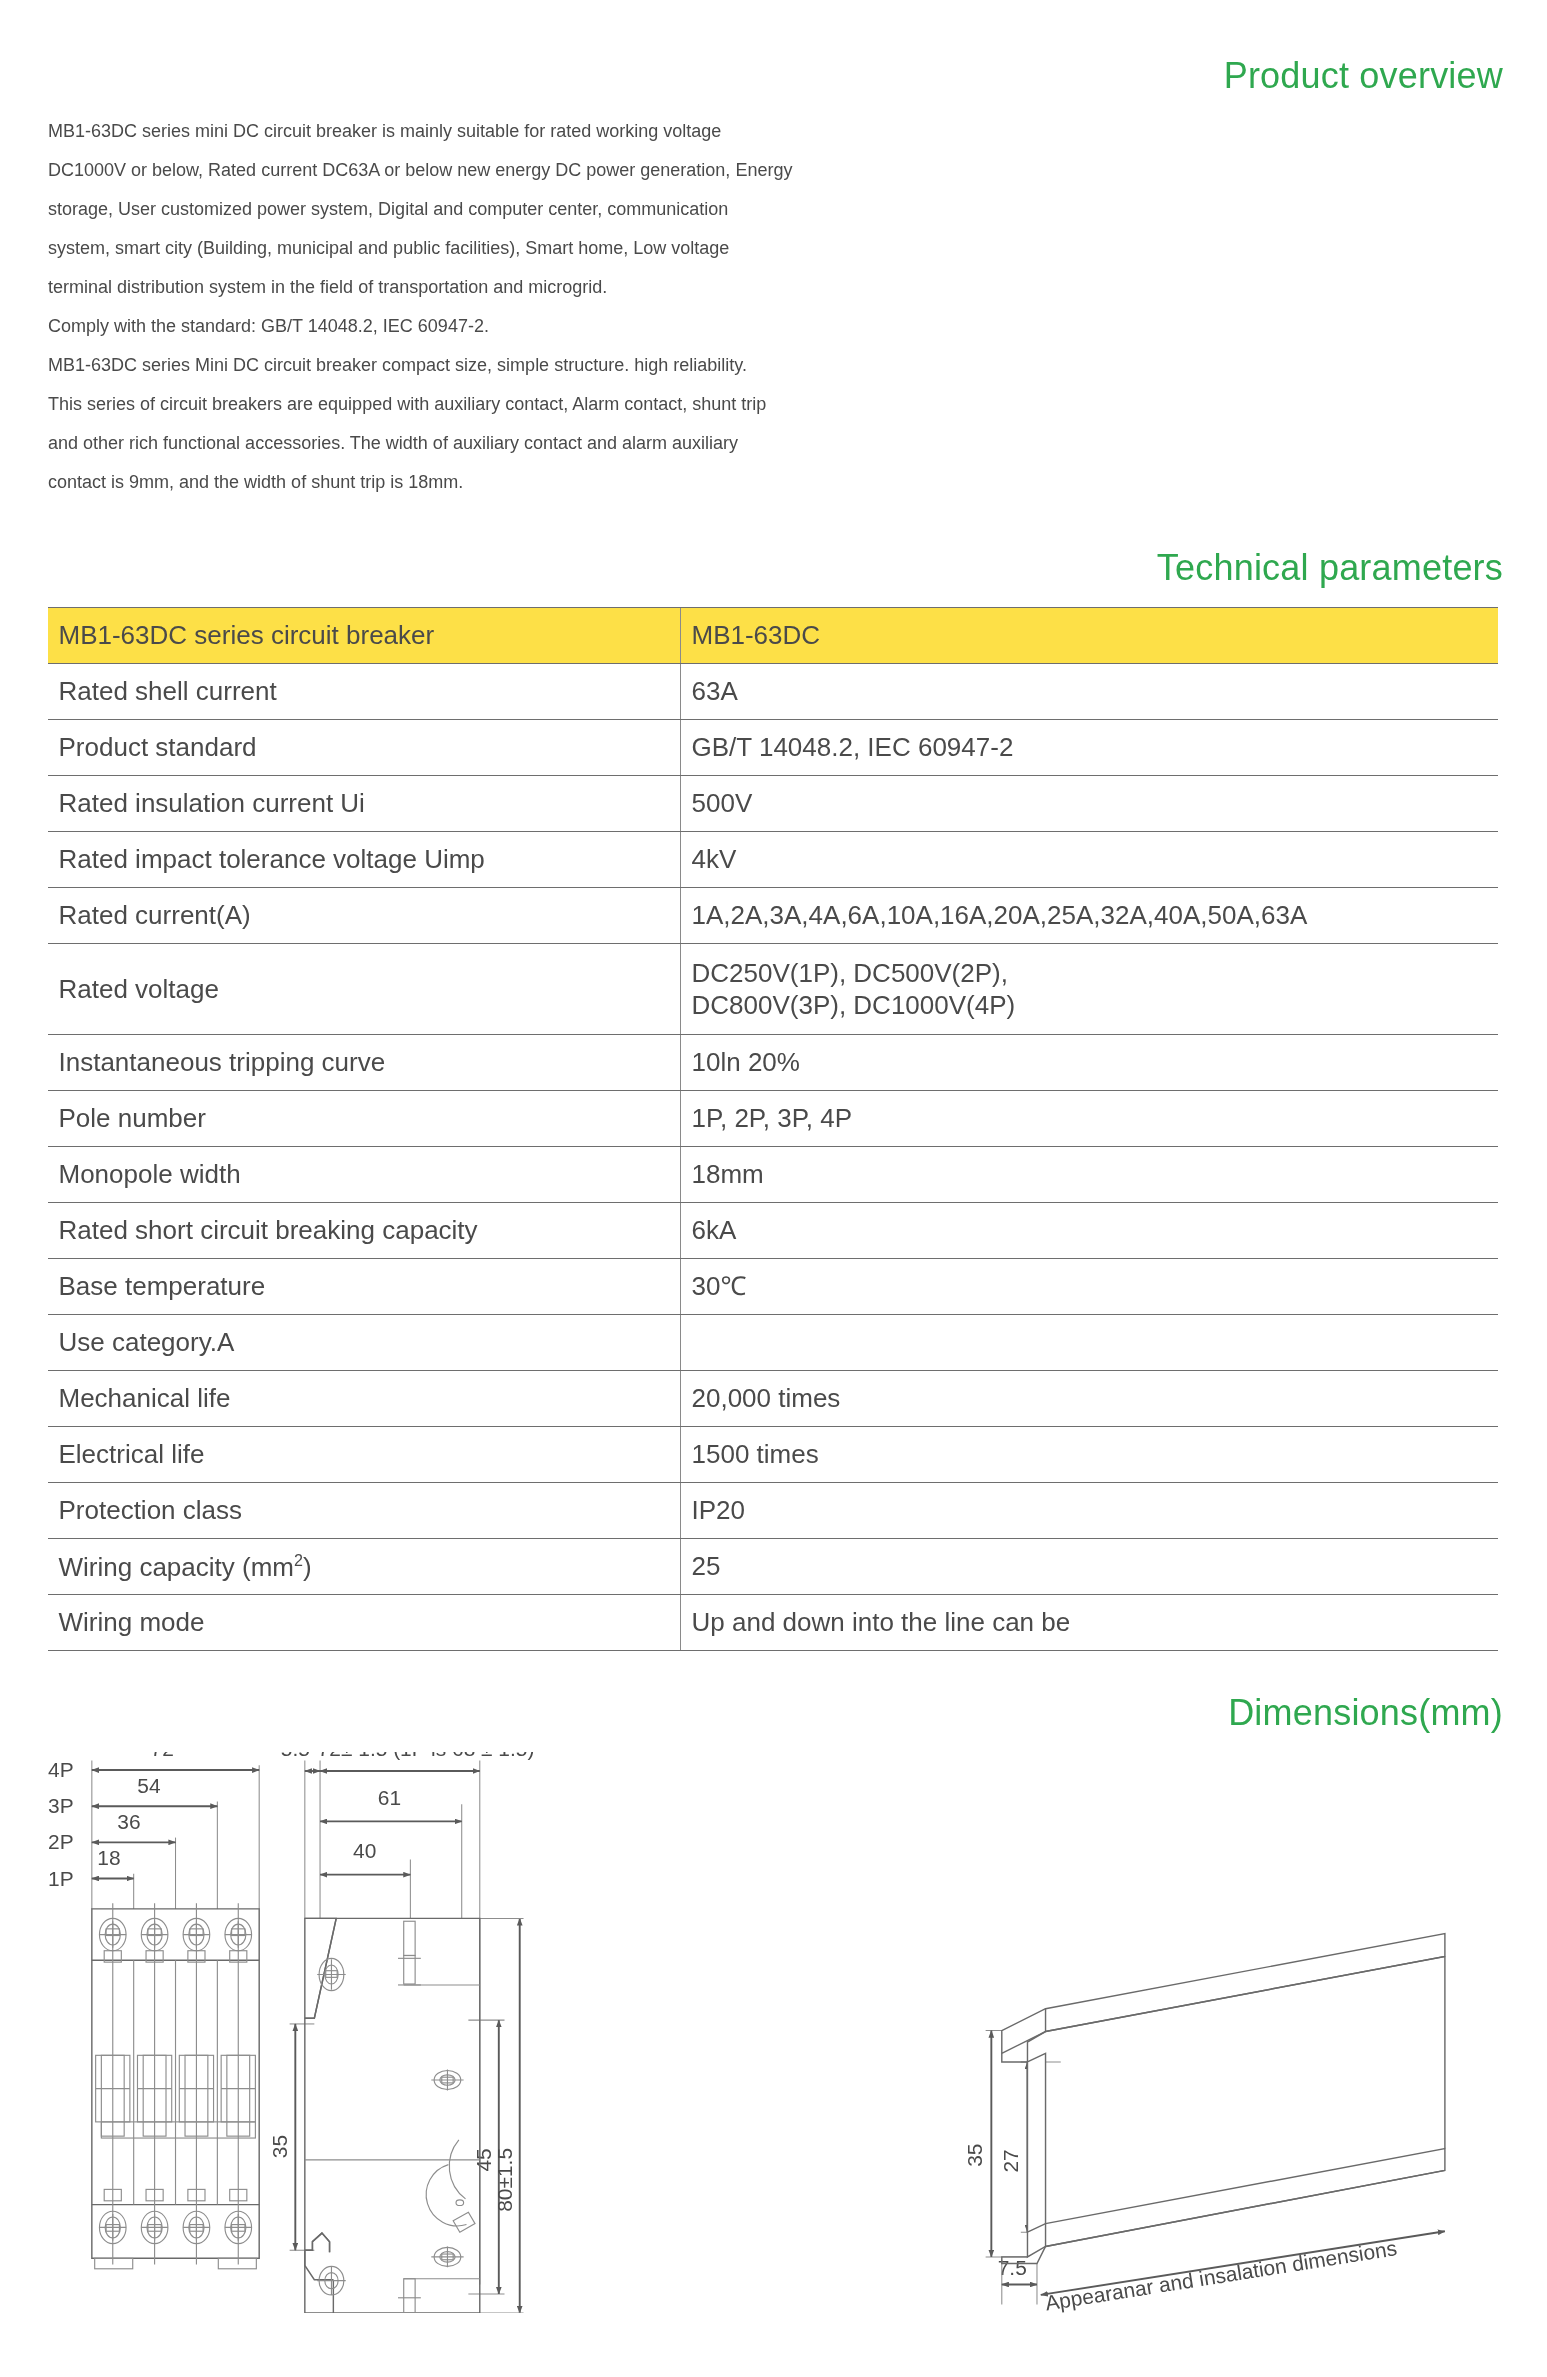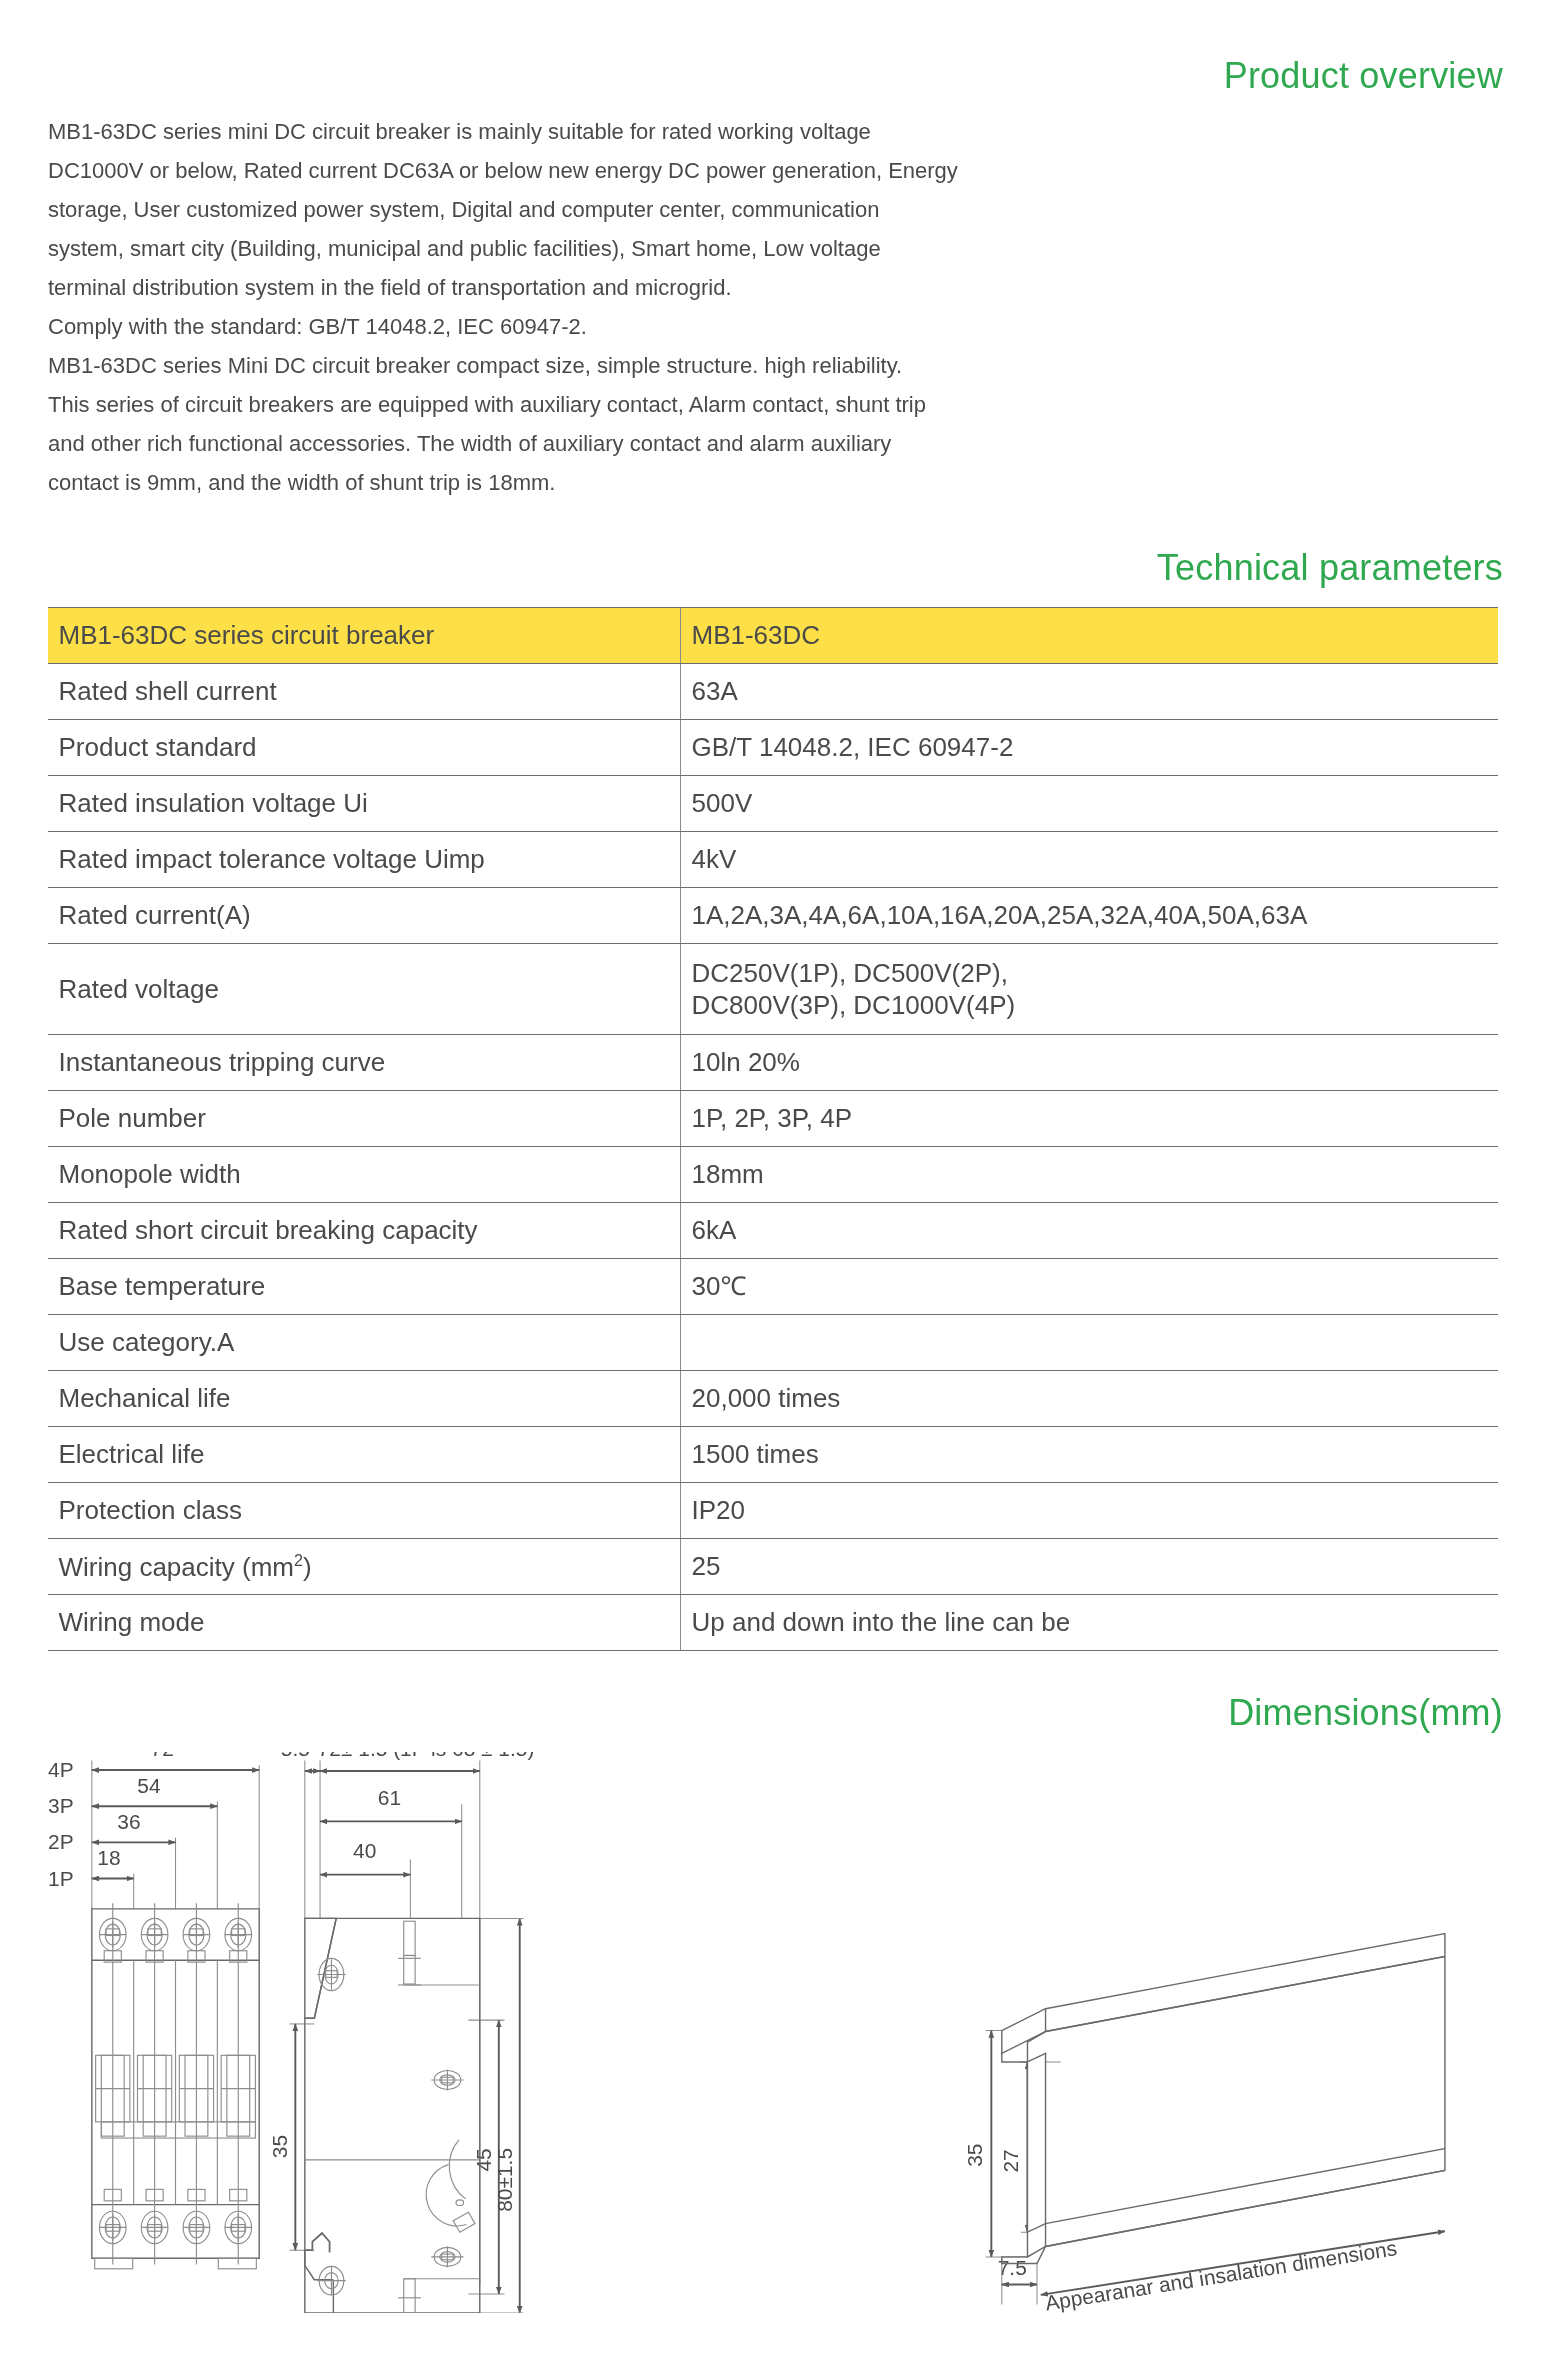--- a/index.html
+++ b/index.html
@@ -38,21 +38,21 @@
     font-weight: 400;
     letter-spacing: 0.2px;
     line-height: 1.1;
     font-family: "Liberation Sans", sans-serif;
     white-space: nowrap;
     text-align: right;
   }
 
   
   .body-block {
-    font-size: 22px;
+    font-size: 18px;
     line-height: 39px;
     color: #4a4a4a;
     font-weight: 400;
     letter-spacing: 0px;
   }
   .body-line {
     white-space: nowrap;
     display: block;
   }
 
@@ -147,21 +147,21 @@
         </tr>
         <tr>
           <td>Rated shell current</td>
           <td class="right-cell">63A</td>
         </tr>
         <tr>
           <td>Product standard</td>
           <td class="right-cell">GB/T 14048.2, IEC 60947-2</td>
         </tr>
         <tr>
-          <td>Rated insulation voltage Ui</td>
+          <td>Rated insulation current Ui</td>
           <td class="right-cell">500V</td>
         </tr>
         <tr>
           <td>Rated impact tolerance voltage Uimp</td>
           <td class="right-cell">4kV</td>
         </tr>
         <tr>
           <td>Rated current(A)</td>
           <td class="right-cell">1A,2A,3A,4A,6A,10A,16A,20A,25A,32A,40A,50A,63A</td>
         </tr>

